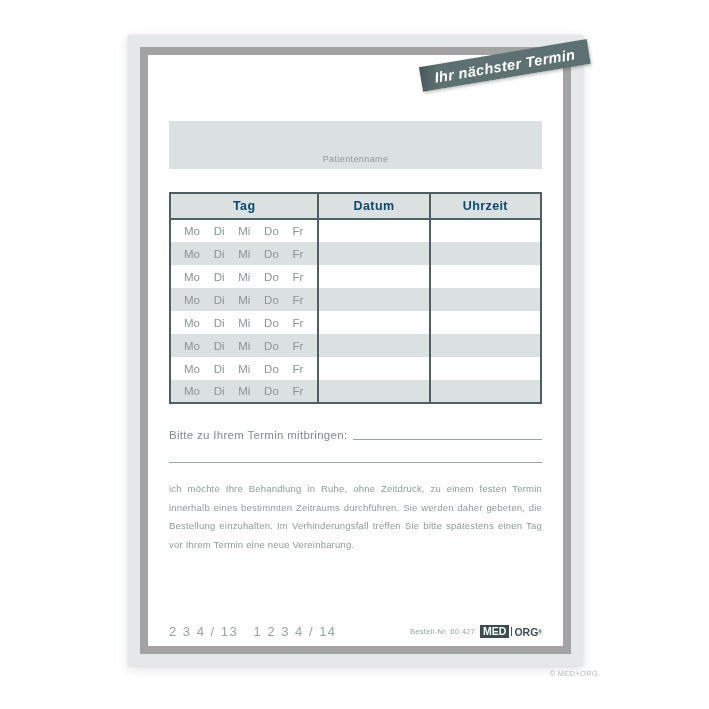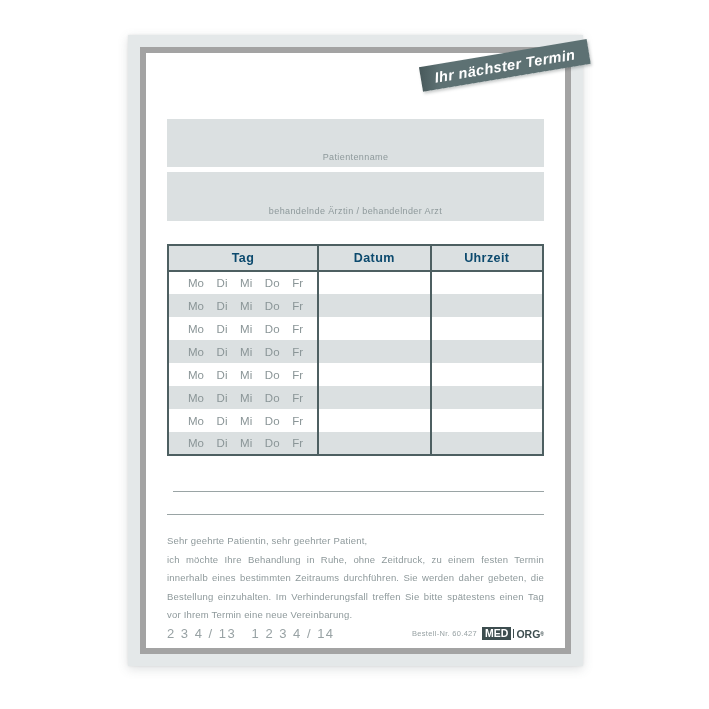--- a/index.html
+++ b/index.html
@@ -8,21 +8,21 @@
   .stage { position:relative; width:709px; height:709px; background:#ffffff; overflow:hidden; }
 
   
   .card {
     position:absolute; left:128px; top:35px; width:455px; height:631px;
     background:#e4e8e9;
     box-shadow:0 3px 10px rgba(80,90,92,0.18), 0 0 2px rgba(80,90,92,0.12);
   }
   .card-inner {
     position:absolute; inset:12px;
-    border:6px solid #a3a3a3;
+    border:8px solid #a3a3a3;
     background:#ffffff;
     padding:0 21px;
   }
 
   
   .banner {
     position:absolute; left:421px; top:67px; width:170px; height:25px;
     background:linear-gradient(100deg,#48595b 0%,#5d7173 12%);
     transform:rotate(-9.5deg); transform-origin:left center;
     display:flex; align-items:center; justify-content:center;
@@ -46,21 +46,21 @@
   table.appt { width:100%; border-collapse:collapse; margin-top:23px; border:2px solid #4d5f61; table-layout:fixed; }
   table.appt th {
     background:#dbe0e1; color:#0c4a6e; font-size:12.5px; font-weight:bold;
     height:26px; border-bottom:2px solid #4d5f61; border-right:2px solid #4d5f61;
     letter-spacing:0.4px;
   }
   table.appt th:last-child, table.appt td:last-child { border-right:none; }
   table.appt col.c-day { width:40%; } table.appt col.c-date { width:30%; } table.appt col.c-time { width:30%; }
   table.appt td { height:23px; border-right:2px solid #4d5f61; }
   table.appt tbody tr:nth-child(even) { background:#dbe0e1; }
-  .days-row { display:flex; justify-content:space-between; padding:0 14px 0 19px;align-items:flex-end; }
+  .days-row { display:flex; justify-content:space-between; padding:0 14px 0 13px;align-items:flex-end; }
   .days-row span { font-size:11.5px; color:#8a9597; cursor:pointer; }
 
   
   .bring-row { display:flex; align-items:flex-end; margin-top:22px; height:15px; }
   .bring-label { font-size:11.5px; color:#7f8c8e; letter-spacing:0.3px; white-space:nowrap; }
   .bring-line { flex:1; border-bottom:1px solid #9aa4a5; margin-left:6px; margin-bottom:1px; cursor:text; }
   .bring-line2 { border-bottom:1px solid #9aa4a5; margin-top:21px; height:0; cursor:text; }
 
   
   .letter { margin-top:17px; color:#8e999b; font-size:9.5px; line-height:18.5px; letter-spacing:0.2px; }
@@ -88,23 +88,20 @@
 <div class="stage">
 
   <div class="card">
     <div class="card-inner">
 
       <div class="field-box patient">
         <span class="field-label">Patientenname</span>
       </div>
 
 
-      <div class="field-box doctor">
-        <span class="field-label">behandelnde Ärztin / behandelnder Arzt</span>
-      </div>
 
       <table class="appt">
         <colgroup>
             <col class="c-day">
             <col class="c-date">
             <col class="c-time">
           </colgroup>
         <thead>
           <tr>
             <th>Tag</th>
@@ -214,26 +211,26 @@
                   <span>Fr</span>
                 </div>
               </td>
               <td></td>
               <td></td>
             </tr>
           </tbody>
       </table>
 
       <div class="bring-row">
+        <span class="bring-label">Bitte zu Ihrem Termin mitbringen:</span>
         <span class="bring-line"></span>
       </div>
       <div class="bring-line2"></div>
 
       <div class="letter">
-        <div class="salutation">Sehr geehrte Patientin, sehr geehrter Patient,</div>
         <div class="body">ich möchte Ihre Behandlung in Ruhe, ohne Zeitdruck, zu einem festen Termin innerhalb eines bestimmten Zeitraums durchführen. Sie werden daher gebeten, die Bestellung einzuhalten. Im Verhinderungsfall treffen Sie bitte spätestens einen Tag vor Ihrem Termin eine neue Vereinbarung.</div>
       </div>
 
       <div class="card-footer">
         <span class="print-code">2 3 4 / 13   1 2 3 4 / 14</span>
         <span class="footer-right">
           <span class="order-no">Bestell-Nr. 60.427</span>
           <span class="brand">
             <span class="brand-med">MED</span>
             <span class="brand-sep"></span>
@@ -243,14 +240,15 @@
         </span>
       </div>
 
     </div>
   </div>
 
   <div class="banner">
     <span>Ihr nächster Termin</span>
   </div>
 
+  <div class="copyright">© MED+ORG</div>
 
 </div>
 
 </body></html>

